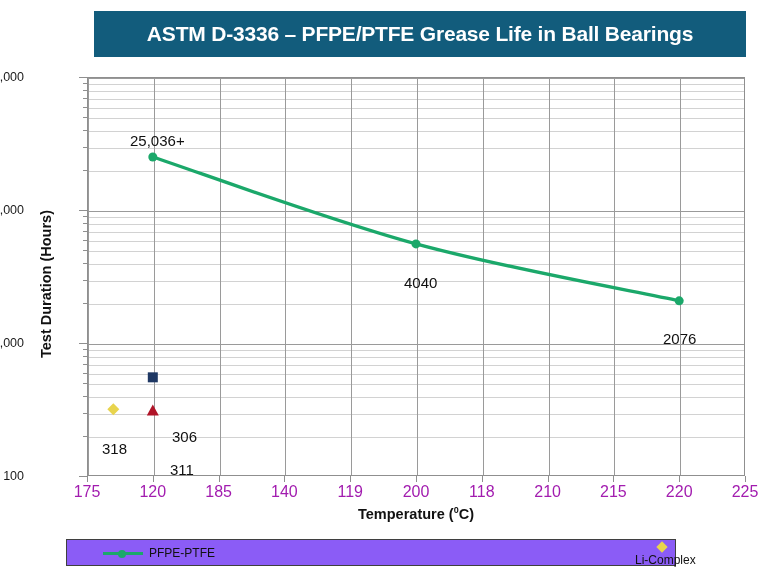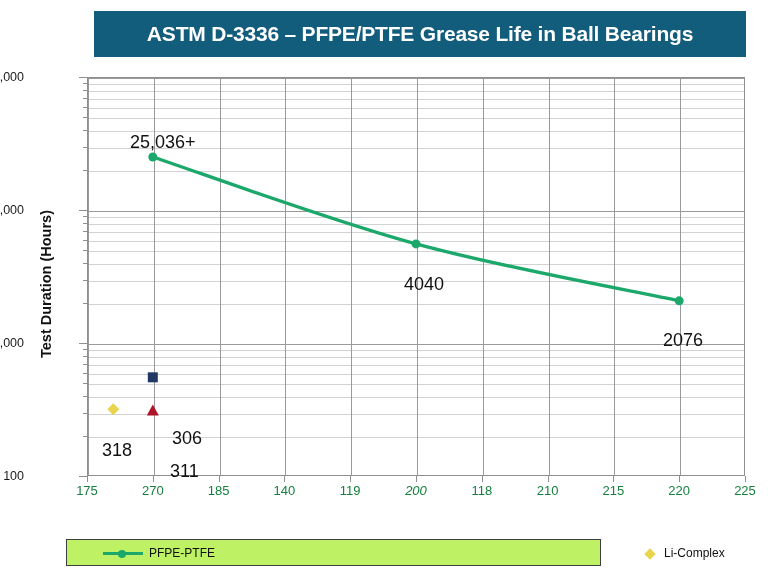--- a/index.html
+++ b/index.html
@@ -105,22 +105,22 @@
   .ytick-mark.minor {
     left: 83px;
     width: 4px;
   }
   .xtick-label {
     position: absolute;
     top: 423px;
     width: 60px;
     margin-left: -30px;
     text-align: center;
-    font-size: 13px;
-    color: #15803d;
+    font-size: 16px;
+    color: #a21caf;
     white-space: nowrap;
   }
   .xtick-mark {
     position: absolute;
     top: 416px;
     width: 1px;
     height: 6px;
     background: #8f8f8f;
   }
 
@@ -146,35 +146,35 @@
     transform: rotate(-90deg);
   }
   .sup-o {
     font-size: 9px;
     vertical-align: super;
   }
 
   
   .pt-label {
     position: absolute;
-    font-size: 18px;
+    font-size: 15px;
     color: #111111;
     white-space: nowrap;
   }
 
   
   #legend {
     position: absolute;
     left: 66px;
     top: 539px;
-    width: 535px;
+    width: 610px;
     height: 27px;
     border: 1px solid #3f3f3f;
     box-sizing: border-box;
-    background: #bef264;
+    background: #8b5cf6;
     display: flex;
     align-items: center;
   }
   .legend-item {
     display: flex;
     align-items: center;
     font-size: 12px;
     color: #111111;
     white-space: nowrap;
   }
@@ -315,29 +315,29 @@
       <div class="ytick-mark" style="top: 17px;"></div>
       <div class="ytick-label" style="top: 416px;">100</div>
       <div class="ytick-label" style="top: 283px;">1,000</div>
       <div class="ytick-label" style="top: 150px;">10,000</div>
       <div class="ytick-label" style="top: 17px;">100,000</div>
     </div>
   <div id="x-ticks-layer">
       <div class="xtick-mark" style="left: 87px;"></div>
       <div class="xtick-label" style="left: 87px;">175</div>
       <div class="xtick-mark" style="left: 152.8px;"></div>
-      <div class="xtick-label" style="left: 152.8px;">270</div>
+      <div class="xtick-label" style="left: 152.8px;">120</div>
       <div class="xtick-mark" style="left: 218.6px;"></div>
       <div class="xtick-label" style="left: 218.6px;">185</div>
       <div class="xtick-mark" style="left: 284.4px;"></div>
       <div class="xtick-label" style="left: 284.4px;">140</div>
       <div class="xtick-mark" style="left: 350.2px;"></div>
       <div class="xtick-label" style="left: 350.2px;">119</div>
       <div class="xtick-mark" style="left: 416px;"></div>
-      <div class="xtick-label" style="left: 416px; font-style: italic;">200</div>
+      <div class="xtick-label" style="left: 416px;">200</div>
       <div class="xtick-mark" style="left: 481.8px;"></div>
       <div class="xtick-label" style="left: 481.8px;">118</div>
       <div class="xtick-mark" style="left: 547.6px;"></div>
       <div class="xtick-label" style="left: 547.6px;">210</div>
       <div class="xtick-mark" style="left: 613.4px;"></div>
       <div class="xtick-label" style="left: 613.4px;">215</div>
       <div class="xtick-mark" style="left: 679.2px;"></div>
       <div class="xtick-label" style="left: 679.2px;">220</div>
       <div class="xtick-mark" style="left: 745px;"></div>
       <div class="xtick-label" style="left: 745px;">225</div>
@@ -355,30 +355,33 @@
 
   <div id="point-labels-layer">
       <div class="pt-label" style="left: 130px; top: 72px;">25,036+</div>
       <div class="pt-label" style="left: 404px; top: 214px;">4040</div>
       <div class="pt-label" style="left: 663px; top: 270px;">2076</div>
       <div class="pt-label" style="left: 172px; top: 368px;">306</div>
       <div class="pt-label" style="left: 102px; top: 380px;">318</div>
       <div class="pt-label" style="left: 170px; top: 401px;">311</div>
     </div>
 
+  <div id="x-axis-title">
+    <span>Temperature (</span><span class="sup-o">0</span><span>C)</span>
+  </div>
   <div id="y-axis-title">Test Duration (Hours)</div>
 </div>
 
 <div id="legend">
     <div class="legend-item" style="position: absolute; left: 36px;">
       <span class="lg-mark">
         <span class="lg-line" style="background: rgb(27, 168, 106);"></span>
         <span class="lg-dot" style="background: rgb(27, 168, 106);"></span>
       </span>
       <span class="lg-label">PFPE-PTFE</span>
     </div>
-    <div class="legend-item" style="position: absolute; left: 575px;">
+    <div class="legend-item" style="position: absolute; left: 562px; flex-direction: column;">
       <span class="lg-mark small">
         <span class="lg-diamond" style="background: rgb(232, 212, 77);"></span>
       </span>
       <span class="lg-label">Li-Complex</span>
     </div>
   </div>
 
 </body></html>

